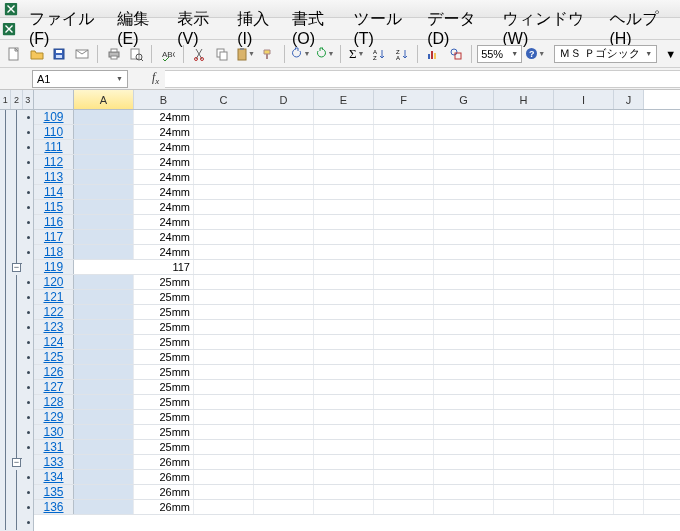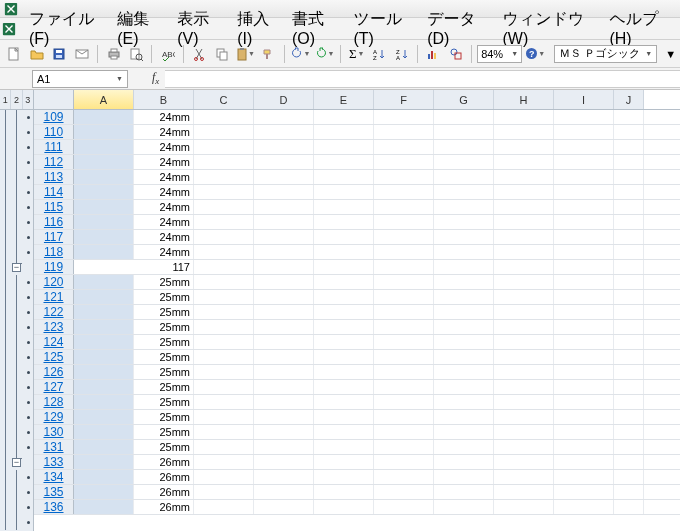--- a/index.html
+++ b/index.html
@@ -205,21 +205,21 @@
       </svg>
     </div>
   <div class="tool-btn">
       <svg width="14" height="14">
         <circle cx="5" cy="5" r="3" fill="none" stroke="#3a63b8"></circle>
         <rect x="6" y="6" width="6" height="6" fill="none" stroke="#b33"></rect>
       </svg>
     </div>
   <div class="tool-sep"></div>
   <div class="zoom-box">
-      <span>84%</span>
+      <span>55%</span>
       <span class="caret">▼</span>
     </div>
   <div class="tool-btn tool-dd">
       <svg width="13" height="13">
         <circle cx="6.5" cy="6.5" r="5.5" fill="#3a63b8"></circle>
         <text x="4" y="10" fill="#fff" font-size="9" font-weight="bold">?</text>
       </svg>
       <span class="caret">▼</span>
     </div>
   <div class="font-box">

